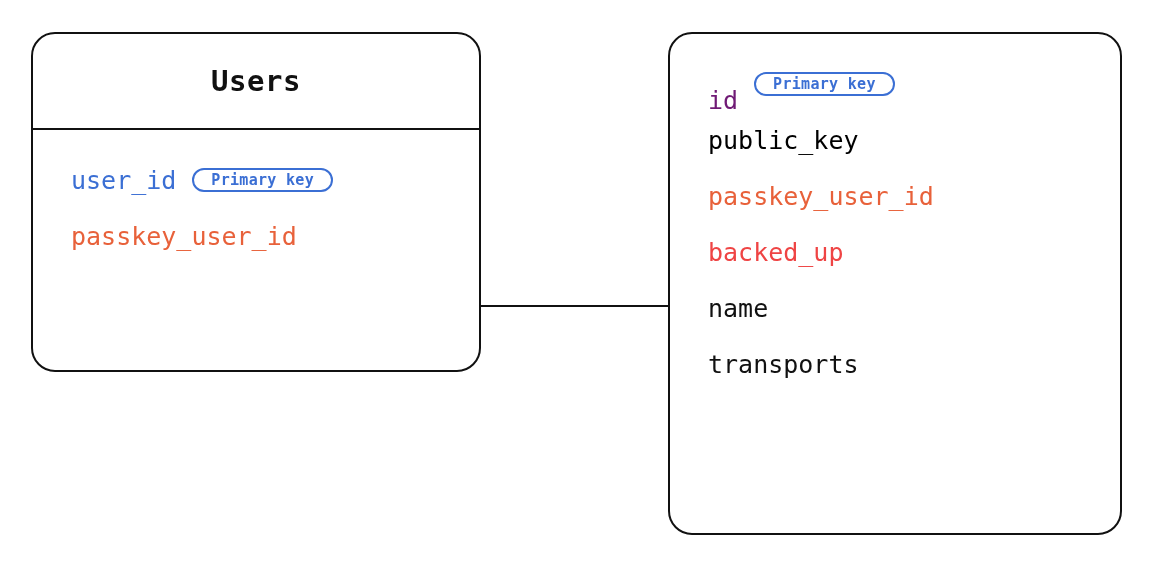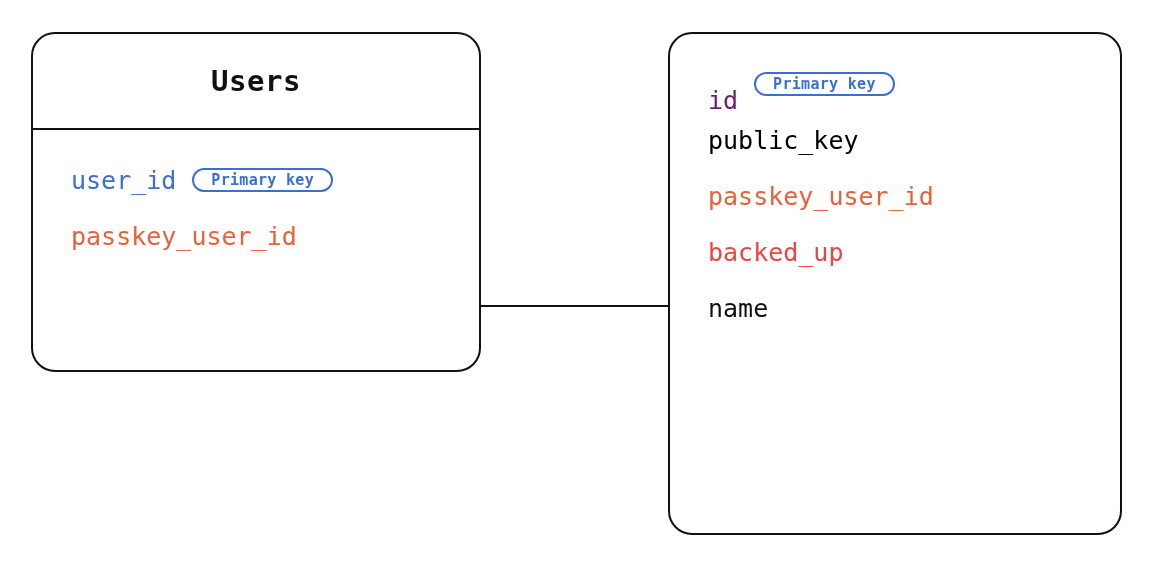--- a/index.html
+++ b/index.html
@@ -129,15 +129,18 @@
         </div>
         <div class="attr-row">
           <span class="attr-name fk" style="color: rgb(232, 97, 58);">passkey_user_id</span>
         </div>
         <div class="attr-row">
           <span class="attr-name plain" style="color: #ef4444;">backed_up</span>
         </div>
         <div class="attr-row">
           <span class="attr-name plain" style="color: rgb(17, 17, 17);">name</span>
         </div>
+        <div class="attr-row">
+          <span class="attr-name plain" style="color: rgb(17, 17, 17);">transports</span>
+        </div>
       </div>
     </div>
   </div>
 
 </body></html>

